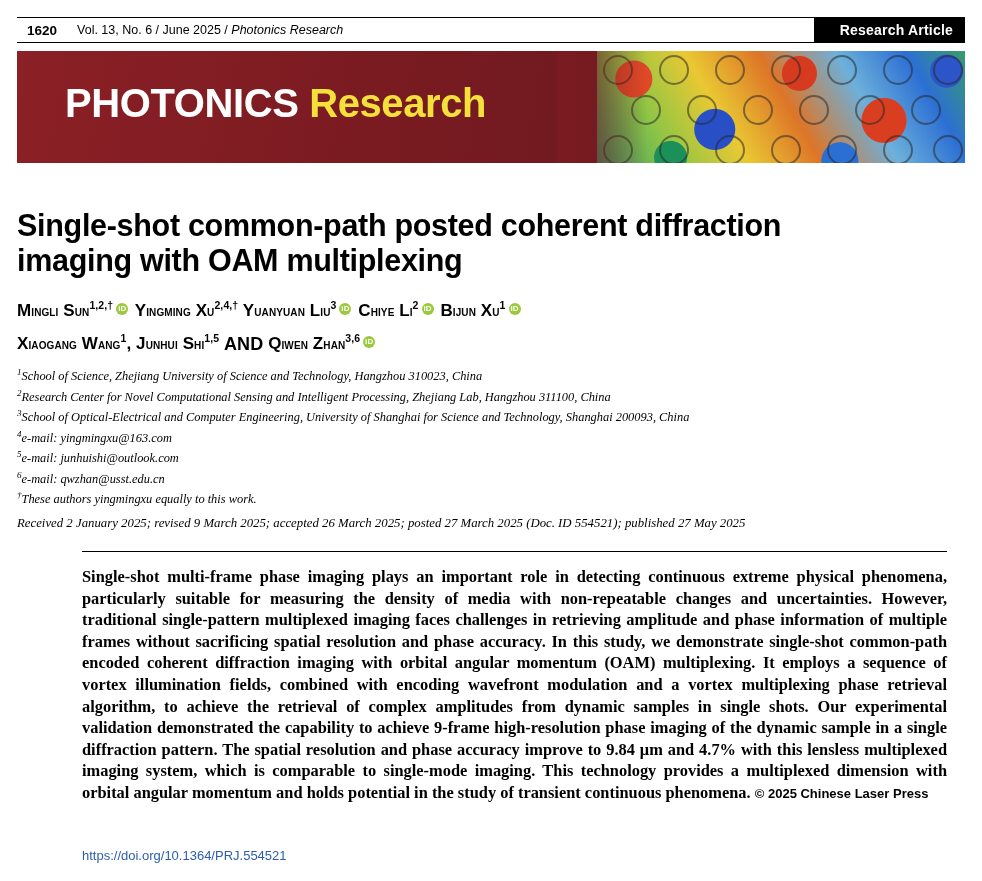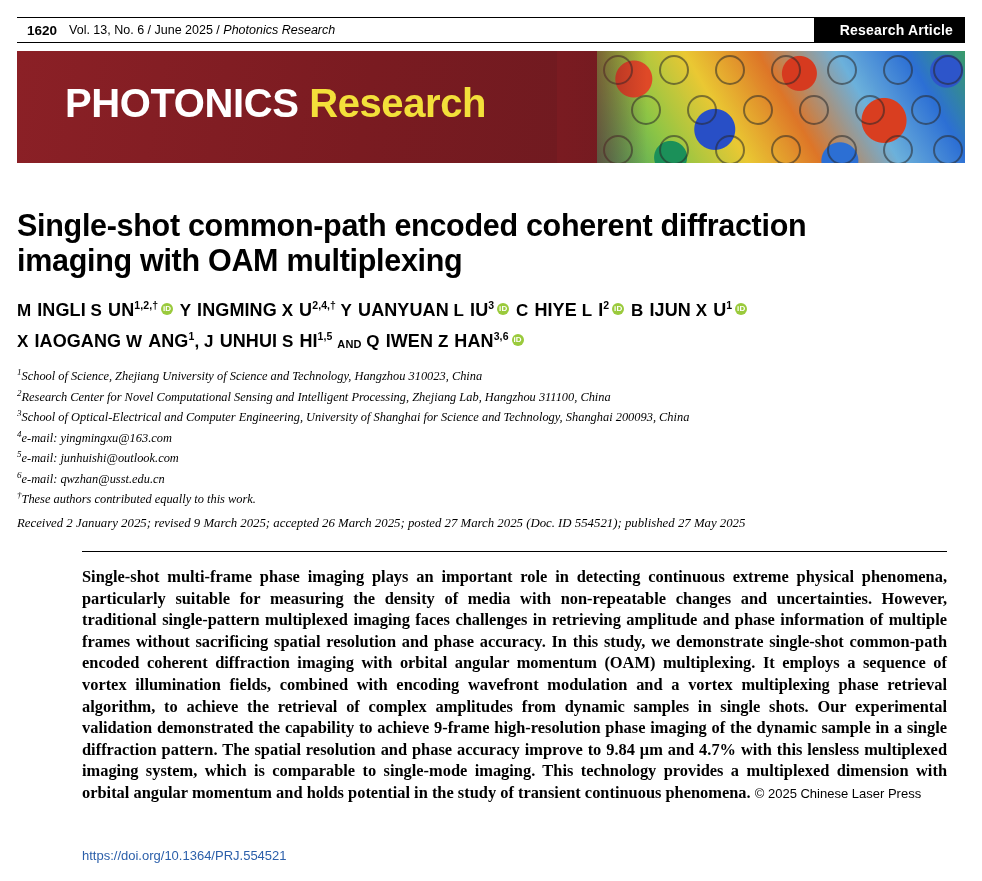--- a/index.html
+++ b/index.html
@@ -39,21 +39,21 @@
     flex: 1 1 auto;
     display: flex;
     align-items: center;
     font-family: "Liberation Sans", sans-serif;
     font-size: 12.5px;
     padding-left: 10px;
   }
   .runhead-page {
     font-weight: bold;
     font-size: 13.5px;
-    margin-right: 12px;
+    margin-right: 20px;
   }
   .runhead-cite {
     font-size: 12.5px;
   }
   .runhead-cite .ital { font-style: italic; }
   .runhead-right {
     background: #000;
     color: #fff;
     font-family: "Liberation Sans", sans-serif;
     font-weight: bold;
@@ -146,21 +146,21 @@
     left: 17px;
     top: 292px;
     width: 930px;
     font-family: "Liberation Sans", sans-serif;
     font-size: 17px;
     line-height: 26px;
     font-weight: bold;
     letter-spacing: 0.1px;
   }
   .authors .nm { font-size: 17px; }
-  .authors .sc { font-size: 18px; padding-left: 6px; }
+  .authors .sc { font-size: 10px; }
   .sup {
     font-size: 10.5px;
     vertical-align: super;
     font-weight: bold;
   }
   .orcid {
     display: inline-block;
     width: 12px; height: 12px;
     border-radius: 50%;
     background: #9aca3c;
@@ -173,21 +173,21 @@
     position: absolute;
     left: 0; top: -1px;
     width: 12px;
     text-align: center;
     font-size: 8px;
     color: #fff;
     font-family: "Liberation Sans", sans-serif;
     font-weight: bold;
     line-height: 13px;
   }
-  .andword { font-weight: bold; font-size: 11px; text-align: center; }
+  .andword { font-weight: bold; font-size: 18px; text-align: center; }
 
   
   .affils {
     position: absolute;
     left: 17px;
     top: 364px;
     width: 800px;
     font-family: Liberation Serif, serif;
     font-style: italic;
     font-size: 12.4px;
@@ -225,21 +225,21 @@
     top: 566px;
     width: 865px;
     font-family: "Liberation Serif", serif;
     font-weight: bold;
     font-size: 16.4px;
     line-height: 21.6px;
     text-align: justify;
     color: #000;
   }
   .abstract .copyright {
-    font-weight: normal;
+    font-weight: bold;
     font-family: "Liberation Sans", sans-serif;
     font-size: 13px;
   }
 
   
   .doi {
     position: absolute;
     left: 82px;
     top: 848px;
     font-family: "Liberation Sans", sans-serif;
@@ -284,21 +284,21 @@
         <div class="dot" style="left:230px;top:84px;"></div>
         <div class="dot" style="left:286px;top:84px;"></div>
         <div class="dot" style="left:336px;top:84px;"></div>
       </div>
     </div>
     <div class="banner-left"></div>
     <div class="banner-fade"></div>
     <div class="banner-title"><span>PHOTONICS </span><span class="res">Research</span></div>
   </div>
 
-  <h1 class="art-title">Single-shot common-path encoded coherent diffraction imaging with OAM multiplexing</h1>
+  <h1 class="art-title">Single-shot common-path posted coherent diffraction imaging with OAM multiplexing</h1>
 
   <div class="authors">
     <span><span class="nm">M</span><span class="sc">INGLI</span> <span class="nm">S</span><span class="sc">UN</span><span class="sup">1,2,†</span><span class="orcid"></span></span>
     <span><span class="nm">Y</span><span class="sc">INGMING</span> <span class="nm">X</span><span class="sc">U</span><span class="sup">2,4,†</span></span>
     <span><span class="nm">Y</span><span class="sc">UANYUAN</span> <span class="nm">L</span><span class="sc">IU</span><span class="sup">3</span><span class="orcid"></span></span>
     <span><span class="nm">C</span><span class="sc">HIYE</span> <span class="nm">L</span><span class="sc">I</span><span class="sup">2</span><span class="orcid"></span></span>
     <span><span class="nm">B</span><span class="sc">IJUN</span> <span class="nm">X</span><span class="sc">U</span><span class="sup">1</span><span class="orcid"></span></span>
     <br>
     <span><span class="nm">X</span><span class="sc">IAOGANG</span> <span class="nm">W</span><span class="sc">ANG</span><span class="sup">1</span>,</span>
     <span><span class="nm">J</span><span class="sc">UNHUI</span> <span class="nm">S</span><span class="sc">HI</span><span class="sup">1,5</span></span>
@@ -306,21 +306,21 @@
     <span><span class="nm">Q</span><span class="sc">IWEN</span> <span class="nm">Z</span><span class="sc">HAN</span><span class="sup">3,6</span><span class="orcid"></span></span>
   </div>
 
   <div class="affils">
     <div><span class="supn">1</span><span>School of Science, Zhejiang University of Science and Technology, Hangzhou 310023, China</span></div>
     <div><span class="supn">2</span><span>Research Center for Novel Computational Sensing and Intelligent Processing, Zhejiang Lab, Hangzhou 311100, China</span></div>
     <div><span class="supn">3</span><span>School of Optical-Electrical and Computer Engineering, University of Shanghai for Science and Technology, Shanghai 200093, China</span></div>
     <div><span class="supn">4</span><span>e-mail: yingmingxu@163.com</span></div>
     <div><span class="supn">5</span><span>e-mail: junhuishi@outlook.com</span></div>
     <div><span class="supn">6</span><span>e-mail: qwzhan@usst.edu.cn</span></div>
-    <div><span class="supn">†</span><span>These authors contributed equally to this work.</span></div>
+    <div><span class="supn">†</span><span>These authors yingmingxu equally to this work.</span></div>
   </div>
 
   <div class="history">Received 2 January 2025; revised 9 March 2025; accepted 26 March 2025; posted 27 March 2025 (Doc. ID 554521); published 27 May 2025</div>
 
   <div class="abs-rule"></div>
   <div class="abstract"><span>Single-shot multi-frame phase imaging plays an important role in detecting continuous extreme physical phenomena, particularly suitable for measuring the density of media with non-repeatable changes and uncertainties. However, traditional single-pattern multiplexed imaging faces challenges in retrieving amplitude and phase information of multiple frames without sacrificing spatial resolution and phase accuracy. In this study, we demonstrate single-shot common-path encoded coherent diffraction imaging with orbital angular momentum (OAM) multiplexing. It employs a sequence of vortex illumination fields, combined with encoding wavefront modulation and a vortex multiplexing phase retrieval algorithm, to achieve the retrieval of complex amplitudes from dynamic samples in single shots. Our experimental validation demonstrated the capability to achieve 9-frame high-resolution phase imaging of the dynamic sample in a single diffraction pattern. The spatial resolution and phase accuracy improve to 9.84 μm and 4.7% with this lensless multiplexed imaging system, which is comparable to single-mode imaging. This technology provides a multiplexed dimension with orbital angular momentum and holds potential in the study of transient continuous phenomena.</span> <span class="copyright">© 2025 Chinese Laser Press</span></div>
 
   <div class="doi"><a href="#">https://doi.org/10.1364/PRJ.554521</a></div>
 
 </div>

